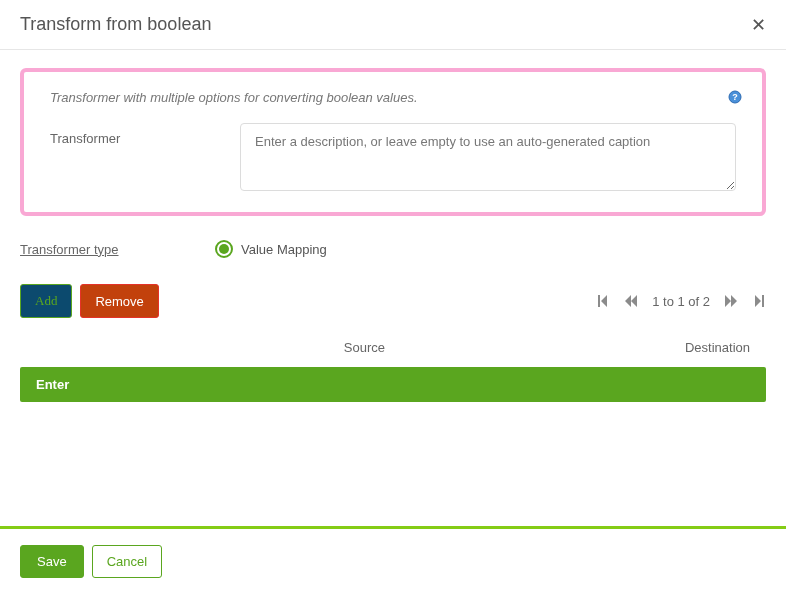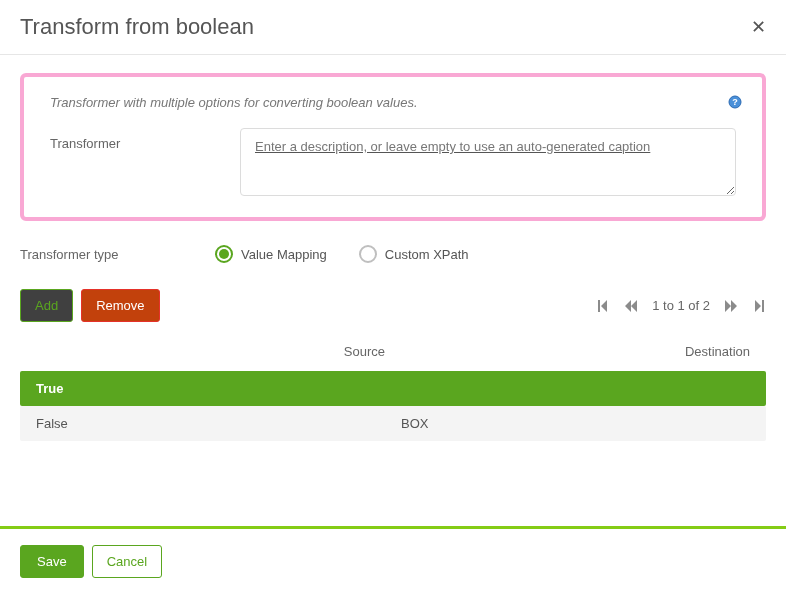--- a/index.html
+++ b/index.html
@@ -14,21 +14,21 @@
     position: relative;
   }
   .header {
     display: flex;
     justify-content: space-between;
     align-items: center;
     padding: 14px 20px 14px 20px;
     border-bottom: 1px solid #e6e6e6;
   }
   .header h1 {
-    font-size: 22px;
+    font-size: 18px;
     font-weight: 400;
     color: #555;
   }
   .close-btn {
     font-size: 18px;
     color: #555;
     cursor: pointer;
     background: none;
     border: none;
     line-height: 1;
@@ -73,31 +73,31 @@
   .form-input textarea {
     width: 100%;
     height: 68px;
     border: 1px solid #dcdcdc;
     border-radius: 4px;
     padding: 10px 14px;
     font-family: inherit;
     font-size: 13px;
     color: #555;
     resize: both;
-    text-decoration: underline;
   }
   .form-input textarea::placeholder { color: #777; }
   .type-row {
     display: flex;
     align-items: center;
     margin-bottom: 26px;
   }
   .type-label {
     flex: 0 0 195px;
     color: #666;
+    text-decoration: underline;
   }
   .radio-group {
     display: flex;
     gap: 32px;
     align-items: center;
   }
   .radio-item {
     display: inline-flex;
     align-items: center;
     gap: 8px;
@@ -137,21 +137,22 @@
     padding: 8px 14px;
     border-radius: 3px;
     font-size: 13px;
     cursor: pointer;
     border: 1px solid transparent;
     background: #fff;
   }
   .btn-add {
     border-color: #5aa61f;
     color: #5aa61f;
-    background: #404040;
+    background: #0c4a6e;
+    font-family: Liberation Serif, serif;
   }
   .btn-remove {
     background: #c2410c;
     color: #fff;
     border-color: #e53229;
   }
   .pager {
     display: flex;
     align-items: center;
     gap: 14px;
@@ -244,24 +245,20 @@
       </div>
     </div>
   </div>
 
   <div class="type-row">
     <div class="type-label">Transformer type</div>
     <div class="radio-group">
       <div class="radio-item">
         <span class="radio-circle selected"></span>
         <span class="radio-text">Value Mapping</span>
-      </div>
-      <div class="radio-item">
-        <span class="radio-circle"></span>
-        <span class="radio-text">Custom XPath</span>
       </div>
     </div>
   </div>
 
   <div class="toolbar">
     <div class="toolbar-left">
       <button class="btn btn-add">Add</button>
       <button class="btn btn-remove">Remove</button>
     </div>
     <div class="pager">
@@ -288,25 +285,21 @@
       </span>
     </div>
   </div>
 
   <div class="table">
     <div class="thead">
       <div class="col">Source</div>
       <div class="col">Destination</div>
     </div>
     <div class="trow selected">
-      <div class="col">True</div>
-    </div>
-    <div class="trow alt">
-      <div class="col">False</div>
-      <div class="col">BOX</div>
+      <div class="col">Enter</div>
     </div>
   </div>
 
 </div>
 
 <div class="footer">
   <button class="btn btn-save">Save</button>
   <button class="btn btn-cancel">Cancel</button>
 </div>
 

